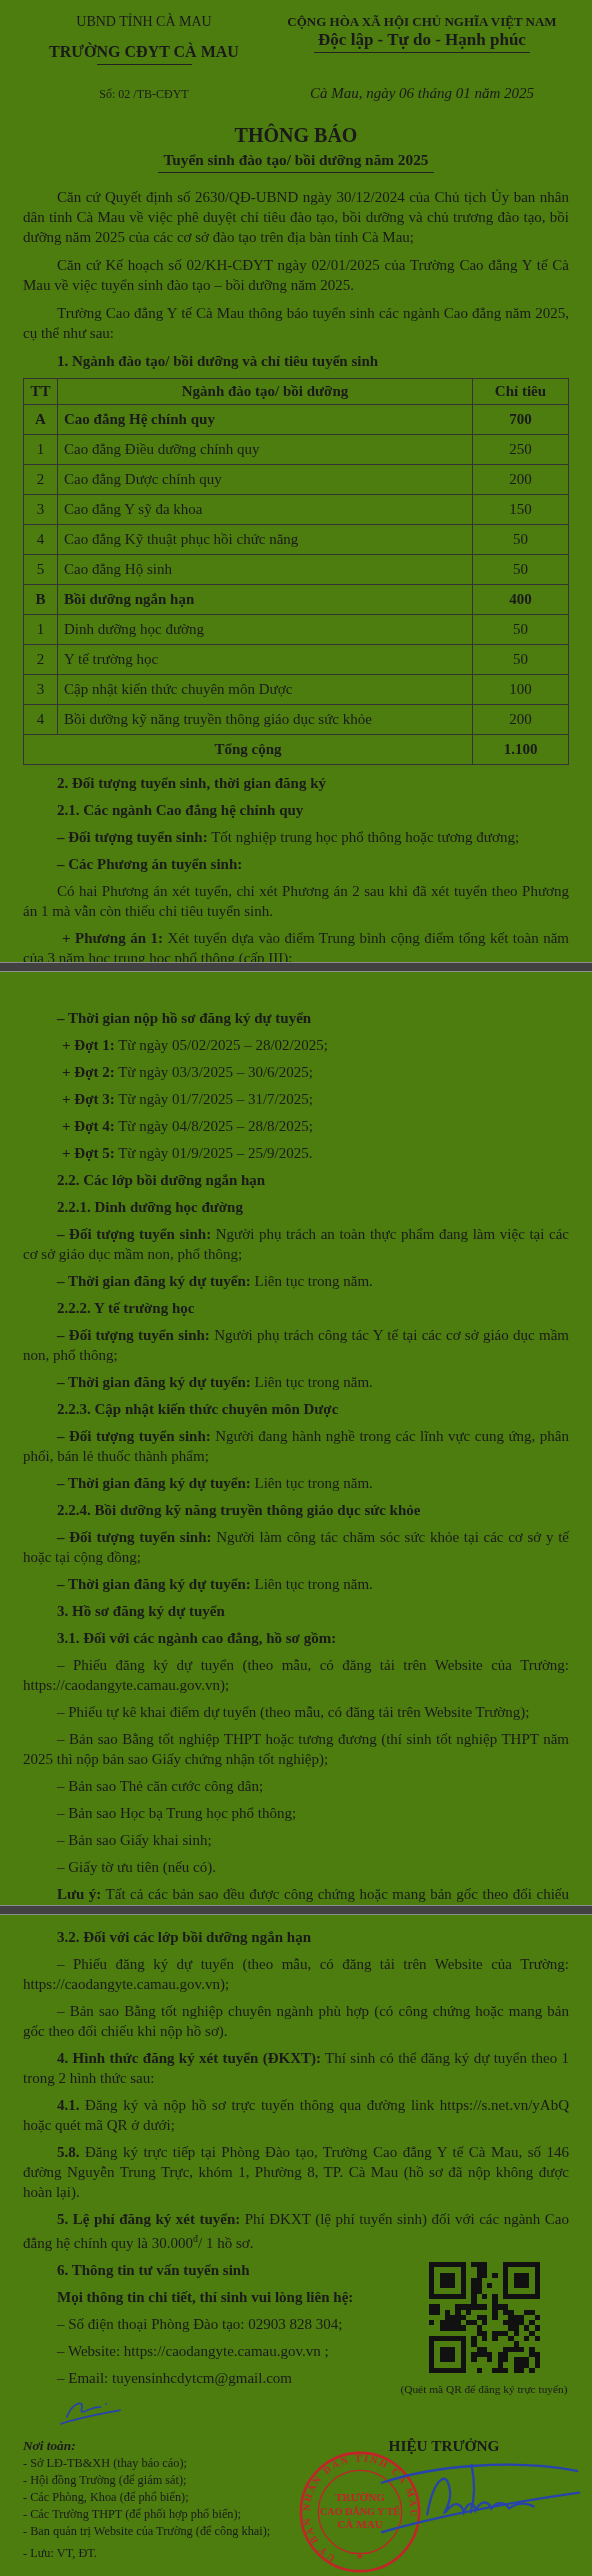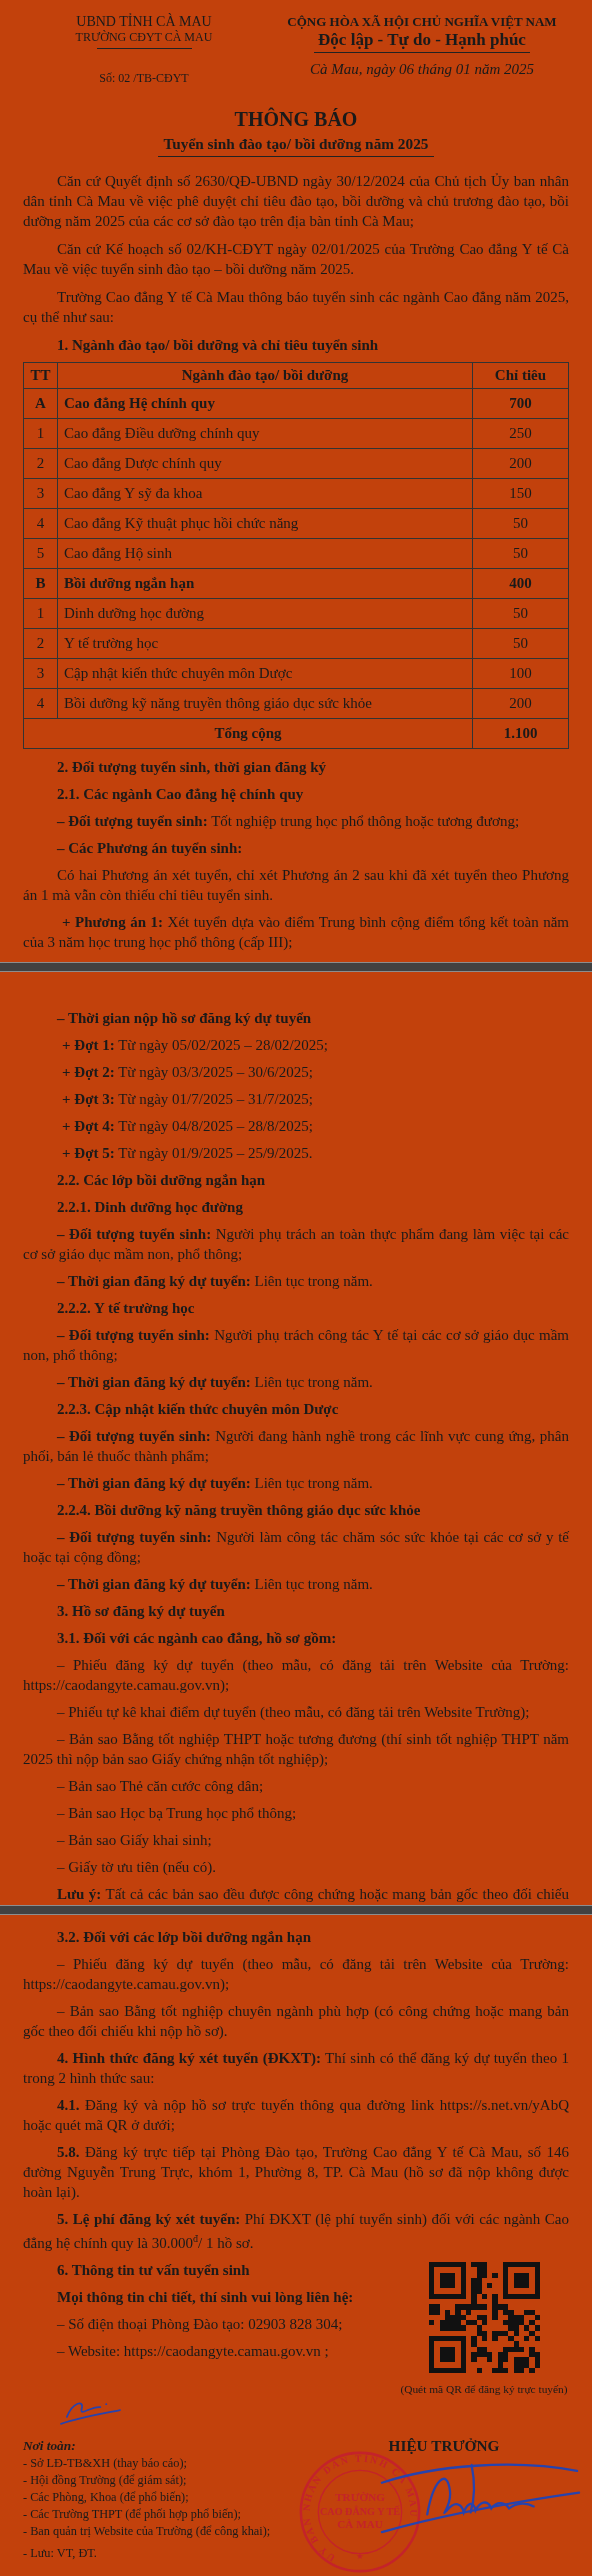--- a/index.html
+++ b/index.html
@@ -1,31 +1,31 @@
 <!DOCTYPE html>
 <html lang="vi"><head>
 <meta charset="utf-8">
 <style>
   html,body{margin:0;padding:0;background:#fff;}
   body{width:592px;font-family:"Liberation Serif","DejaVu Serif",serif;color:#1a1a1a;font-size:15px;}
-  .page{width:592px;box-sizing:border-box;padding:0 23px;background:#c2410c;overflow:hidden;position:relative;}
+  .page{width:592px;box-sizing:border-box;padding:0 23px;background:#4d7c0f;overflow:hidden;position:relative;}
   .p1{height:962px;padding-top:14px;}
   .p2{height:933px;padding-top:36px;}
   .p3{height:661px;padding-top:12px;}
   .pagebreak{height:10px;background:#414141;border-top:1px solid #8d8d8d;border-bottom:1px solid #8d8d8d;box-sizing:border-box;}
   
   .hdr{display:grid;grid-template-columns:242px 1fr;column-gap:10px;}
   .hdr .left,.hdr .right{text-align:center;}
   .org1{font-size:14px;}
-  .org2{font-size:12px;font-weight:normal;}
+  .org2{font-size:16px;font-weight:bold;margin-top:13px;}
   .org-underline{width:95px;border-top:1.2px solid #222;margin:3px auto 0;}
   .docnum{margin-top:22px;font-size:12px;}
   .nat1{font-size:13px;font-weight:bold;}
   .nat2{font-size:17px;font-weight:bold;display:inline-block;border-bottom:1.2px solid #222;padding:0 4px 2px;}
-  .dateline{margin-top:8px;font-style:italic;font-size:15px;}
+  .dateline{margin-top:32px;font-style:italic;font-size:15px;}
   
   .titleblock{text-align:center;margin-top:22px;}
   .doctitle{font-size:20px;font-weight:bold;}
   .docsubtitle{font-size:15.3px;font-weight:bold;display:inline-block;border-bottom:1.2px solid #222;padding:2px 6px 3px;margin-top:2px;}
   
   p{margin:0 0 7px;line-height:20px;text-align:justify;text-indent:34px;}
   p.left{text-align:left;}
   p.plus{text-indent:39px;}
   .b{font-weight:bold;}
   .h{font-weight:bold;text-align:left;}
@@ -227,20 +227,21 @@
   <p><span class="b">5.8.</span><span> Đăng ký trực tiếp tại Phòng Đào tạo, Trường Cao đẳng Y tế Cà Mau, số 146 đường Nguyễn Trung Trực, khóm 1, Phường 8, TP. Cà Mau (hồ sơ đã nộp không được hoàn lại).</span></p>
 
   <p><span class="b">5. Lệ phí đăng ký xét tuyển:</span><span> Phí ĐKXT (lệ phí tuyển sinh) đối với các ngành Cao đẳng hệ chính quy là 30.000</span><sup>đ</sup><span>/ 1 hồ sơ.</span></p>
 
   <div class="s6row">
     <div class="s6left">
       <p class="h">6. Thông tin tư vấn tuyển sinh</p>
       <p class="h">Mọi thông tin chi tiết, thí sinh vui lòng liên hệ:</p>
       <p class="left">– Số điện thoại Phòng Đào tạo: 02903 828 304;</p>
       <p class="left">– Website: https://caodangyte.camau.gov.vn ;</p>
+      <p class="left">– Email: tuyensinhcdytcm@gmail.com</p>
     </div>
     <div class="qrbox">
       <svg id="qr" class="qr" viewBox="0 0 21 21" shape-rendering="crispEdges">
           <g fill="#111">
             <rect x="0" y="0" width="1" height="1"></rect>
             <rect x="1" y="0" width="1" height="1"></rect>
             <rect x="2" y="0" width="1" height="1"></rect>
             <rect x="3" y="0" width="1" height="1"></rect>
             <rect x="4" y="0" width="1" height="1"></rect>
             <rect x="5" y="0" width="1" height="1"></rect>

